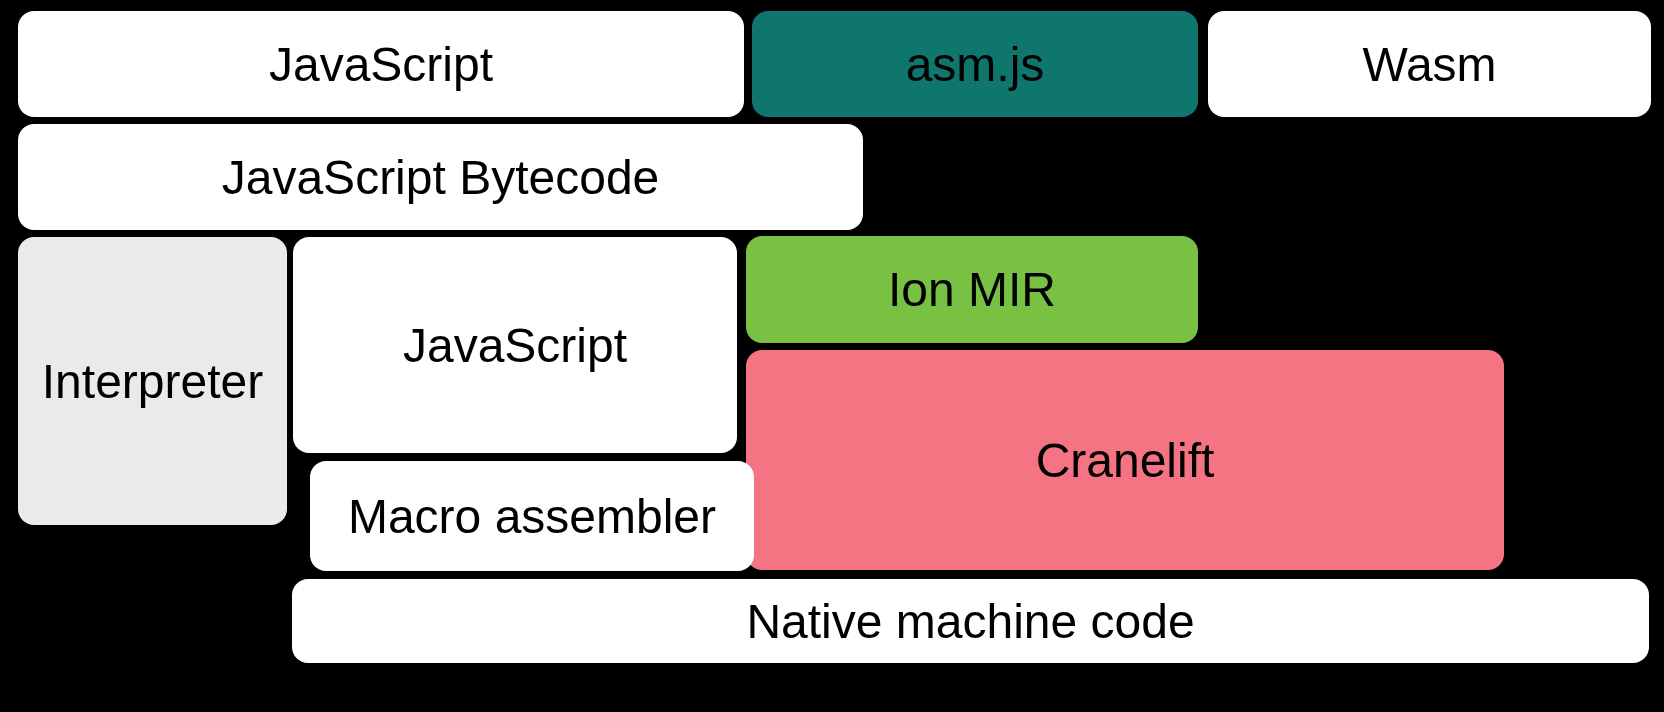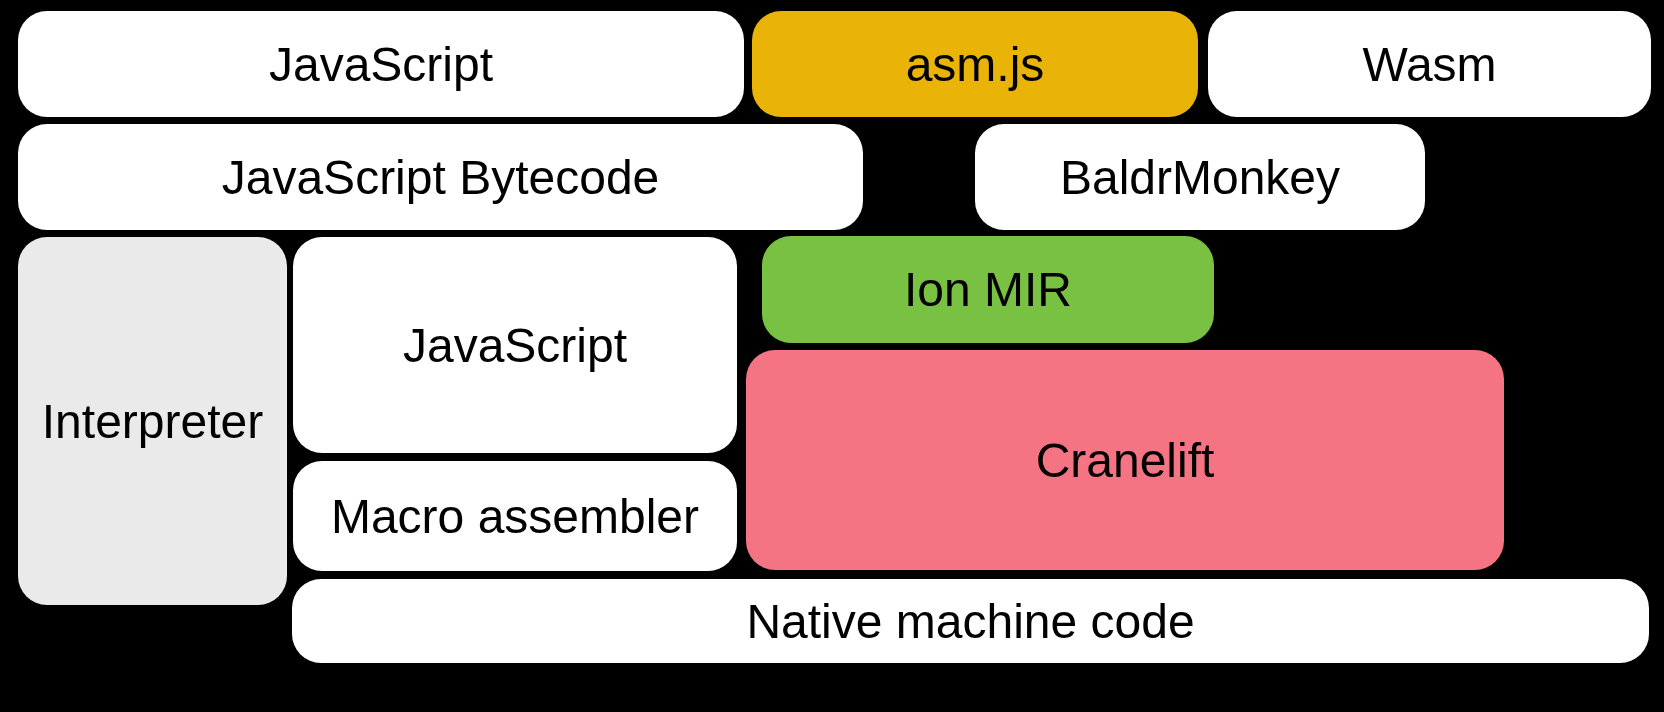--- a/index.html
+++ b/index.html
@@ -13,71 +13,68 @@
     height: 712px;
     overflow: hidden;
     font-family: "Liberation Sans", sans-serif;
     font-size: 48px;
     font-weight: 400;
     color: #000000;
   }
   .node {
     position: absolute;
     background: #ffffff;
-    border-radius: 29px;
+    border-radius: 16px;
     display: flex;
     align-items: center;
     justify-content: center;
     text-align: center;
     white-space: nowrap;
   }
   .node .label {
     display: block;
   }
   
   .n-javascript  { left: 18px;   top: 11px;  width: 726px;  height: 106px; }
   .n-asmjs       { left: 752px;  top: 11px;  width: 446px;  height: 106px; }
   .n-wasm        { left: 1208px; top: 11px;  width: 443px;  height: 106px; }
   
   .n-bytecode    { left: 18px;   top: 124px; width: 845px;  height: 106px; }
   .n-baldr       { left: 975px;  top: 124px; width: 450px;  height: 106px; }
   
-  .n-interpreter { left: 18px;   top: 237px; width: 269px;  height: 368px; }
+  .n-interpreter { left: 18px;   top: 237px; width: 269px;  height: 288px; }
   .n-baseline    { left: 293px;  top: 237px; width: 444px;  height: 216px;
                    flex-direction: column; line-height: 57px; }
-  .n-ionmir      { left: 746px;  top: 236px; width: 452px;  height: 107px; margin-left: 16px; }
+  .n-ionmir      { left: 746px;  top: 236px; width: 452px;  height: 107px; }
   .n-cranelift   { left: 746px;  top: 350px; width: 758px;  height: 220px; }
-  .n-macro       { left: 293px;  top: 461px; width: 444px;  height: 110px; }
+  .n-macro       { left: 310px;  top: 461px; width: 444px;  height: 110px; }
   
   .n-native      { left: 292px;  top: 579px; width: 1357px; height: 84px; }
 </style>
 </head>
 <body>
 
 <div class="canvas" style="background-color: rgb(0, 0, 0);">
 
   <div class="node n-javascript" style="background-color: rgb(255, 255, 255);">
     <span class="label">JavaScript</span>
   </div>
 
-  <div class="node n-asmjs" style="background-color: #eab308;">
+  <div class="node n-asmjs" style="background-color: #0f766e;">
     <span class="label">asm.js</span>
   </div>
 
   <div class="node n-wasm" style="background-color: rgb(255, 255, 255);">
     <span class="label">Wasm</span>
   </div>
 
   <div class="node n-bytecode" style="background-color: rgb(255, 255, 255);">
     <span class="label">JavaScript Bytecode</span>
   </div>
 
-  <div class="node n-baldr" style="background-color: rgb(255, 255, 255);">
-    <span class="label">BaldrMonkey</span>
-  </div>
 
   <div class="node n-interpreter" style="background-color: rgb(234, 234, 234);">
     <span class="label">Interpreter</span>
   </div>
 
   <div class="node n-baseline" style="background-color: rgb(255, 255, 255);">
     <span class="label">JavaScript</span>
   </div>
 
   <div class="node n-ionmir" style="background-color: rgb(121, 193, 67);">

